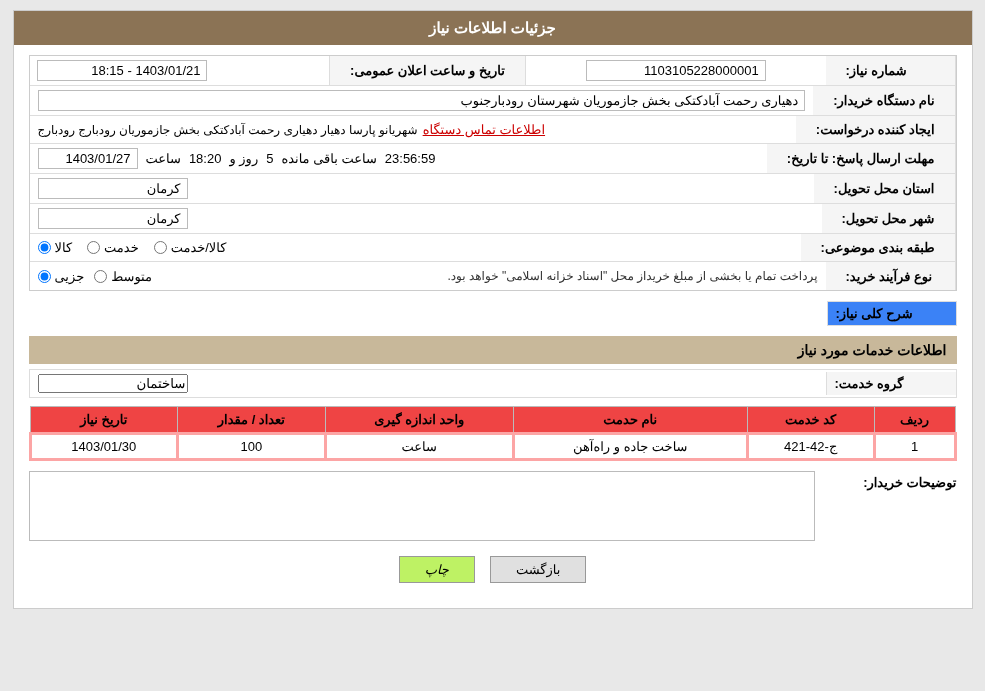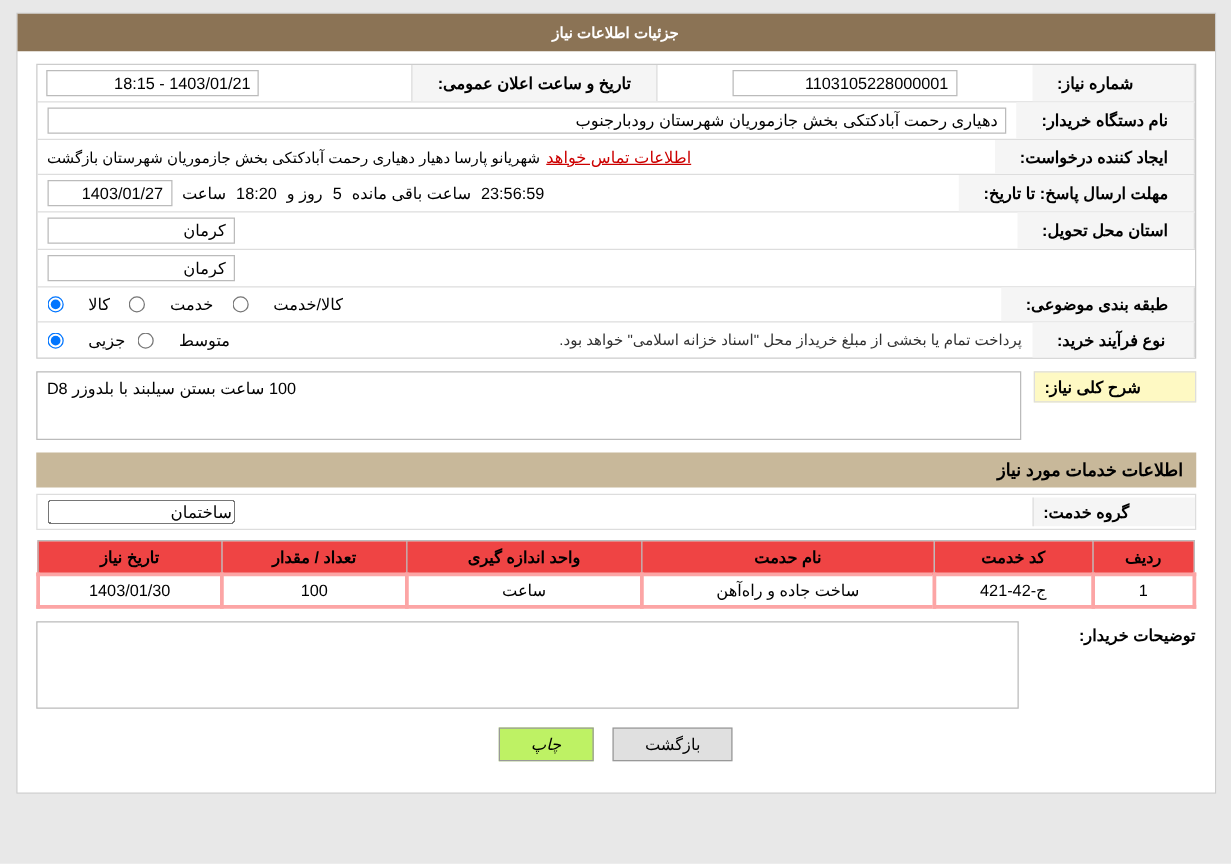--- a/index.html
+++ b/index.html
@@ -17,21 +17,21 @@
     .page-container {
       width: 960px;
       background: #fff;
       border: 1px solid #ccc;
     }
     .page-header {
       background: #8B7355;
       color: #fff;
       text-align: center;
       padding: 8px 12px;
-      font-size: 12px;
+      font-size: 15px;
       font-weight: bold;
     }
     .content {
       padding: 10px 15px;
     }
     .info-section {
       border: 1px solid #ccc;
       margin-bottom: 10px;
     }
     .info-row {
@@ -88,21 +88,21 @@
       cursor: pointer;
     }
     .radio-group {
       display: flex;
       gap: 15px;
       align-items: center;
     }
     .radio-item {
       display: flex;
       align-items: center;
-      gap: 20px;
+      gap: 4px;
       justify-content: space-between;
     }
     .services-section {
       margin-top: 10px;
     }
     .services-header {
       background: #c8b89a;
       padding: 6px 10px;
       font-weight: bold;
       font-size: 14px;
@@ -221,22 +221,22 @@
       <div class="info-row">
         <div class="label-cell">نام دستگاه خریدار:</div>
         <div class="value-cell">
           <input type="text" class="input-full" readonly="" style="width: 100%;" value="دهیاری رحمت آبادکتکی بخش جازموریان شهرستان رودبارجنوب">
         </div>
       </div>
 
       <div class="info-row">
         <div class="label-cell">ایجاد کننده درخواست:</div>
         <div class="value-cell" style="gap:5px;">
-          <span class="link-text">اطلاعات تماس خواهد</span>
-          <span style="font-size:12px;">شهریانو پارسا دهیار دهیاری رحمت آبادکتکی بخش جازموریان شهرستان بازگشت</span>
+          <span class="link-text">اطلاعات تماس دستگاه</span>
+          <span style="font-size:12px;">شهریانو پارسا دهیار دهیاری رحمت آبادکتکی بخش جازموریان رودبارج رودبارج</span>
         </div>
       </div>
 
       <div class="info-row">
         <div class="label-cell">مهلت ارسال پاسخ: تا تاریخ:</div>
         <div class="value-cell">
           <div class="flex-row">
             <span style="direction:ltr;">23:56:59</span>
             <span>ساعت باقی مانده</span>
             <span>5</span>
@@ -249,20 +249,21 @@
       </div>
 
       <div class="info-row">
         <div class="label-cell">استان محل تحویل:</div>
         <div class="value-cell">
           <input type="text" style="width: 150px;" readonly="" value="کرمان">
         </div>
       </div>
 
       <div class="info-row">
+        <div class="label-cell">شهر محل تحویل:</div>
         <div class="value-cell">
           <input type="text" style="width: 150px;" readonly="" value="کرمان">
         </div>
       </div>
 
       <div class="info-row">
         <div class="label-cell">طبقه بندی موضوعی:</div>
         <div class="value-cell">
           <div class="radio-group">
             <div class="radio-item">
@@ -296,24 +297,21 @@
                 <input type="radio" name="process" checked="" style="">
               </div>
             </div>
           </div>
         </div>
       </div>
 
     </div>
 
     <div style="display:flex; align-items:flex-start; gap:10px; margin-bottom:10px;">
-      <div class="label-cell" style="min-width:130px; background:#fef9c3; border:1px solid #ddd; padding:4px 8px; font-weight:bold;">شرح کلی نیاز:</div>
-      <div style="flex:1; border:1px solid #bbb; background:#fff; min-height:55px; padding:5px 8px; text-align:right; display:flex; align-items:flex-start; justify-content:flex-end;">
-        <span>100 ساعت بستن سیلبند با بلدوزر D8</span>
-      </div>
+      <div class="label-cell" style="min-width:130px; background:#3b82f6; border:1px solid #ddd; padding:4px 8px; font-weight:bold;">شرح کلی نیاز:</div>
     </div>
 
     <div class="services-section">
       <div class="services-header">اطلاعات خدمات مورد نیاز</div>
 
       <div class="group-row">
         <div class="group-label">گروه خدمت:</div>
         <div class="group-value">
           <input type="text" style="width: 150px;" readonly="" value="ساختمان">
         </div>

